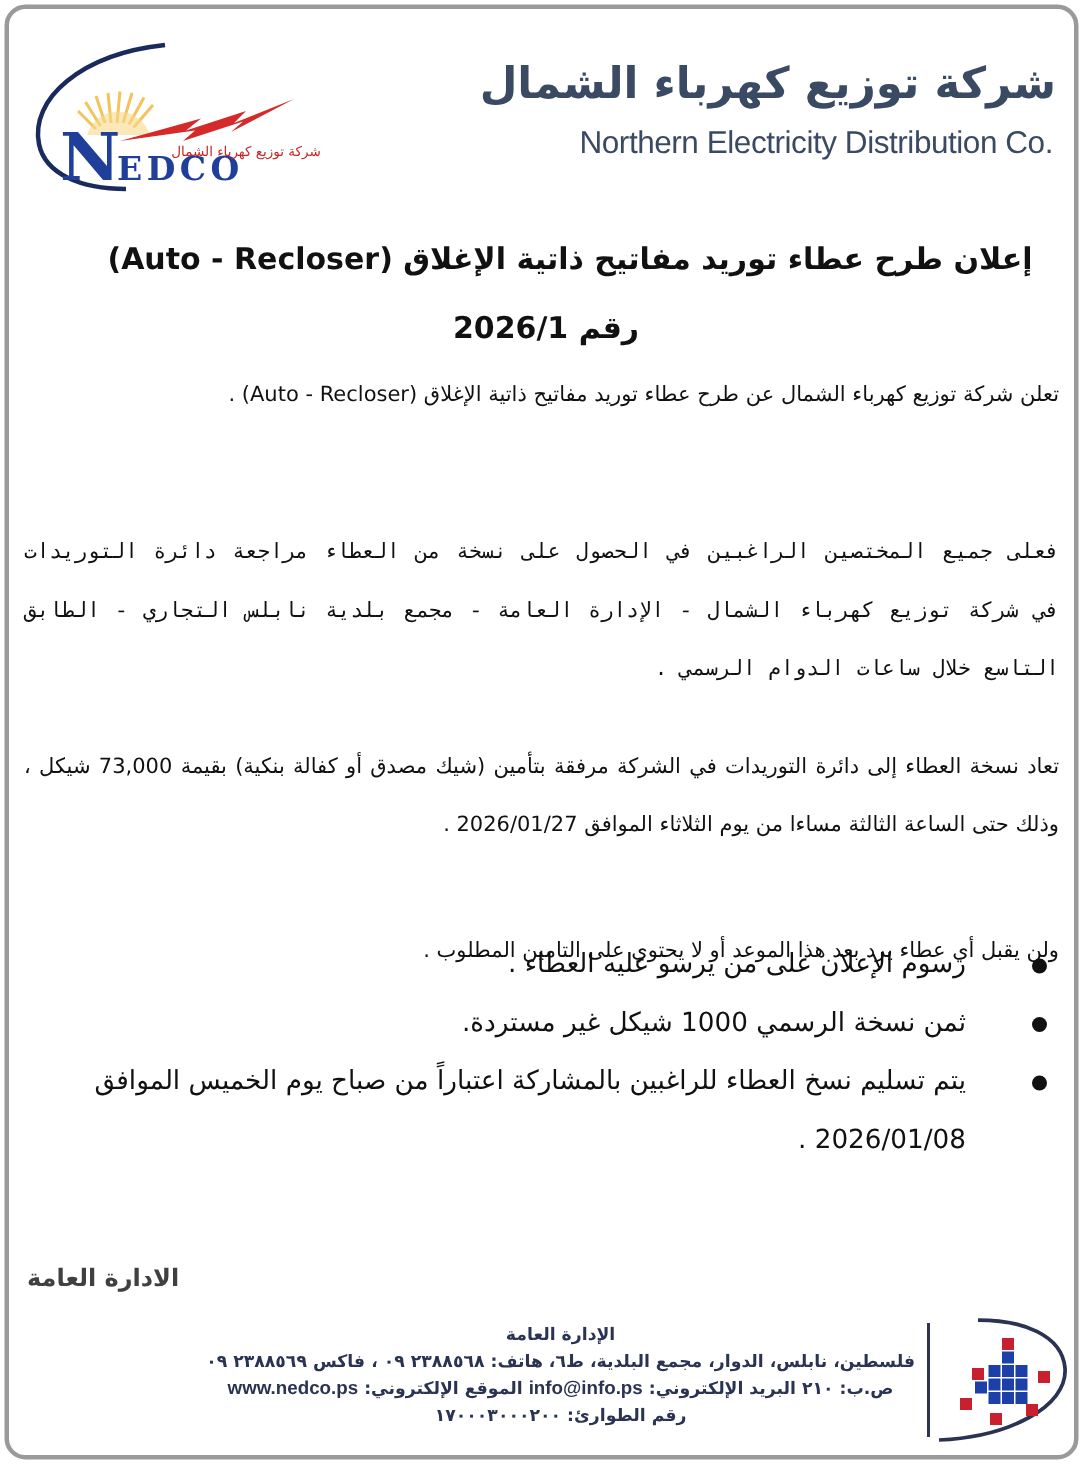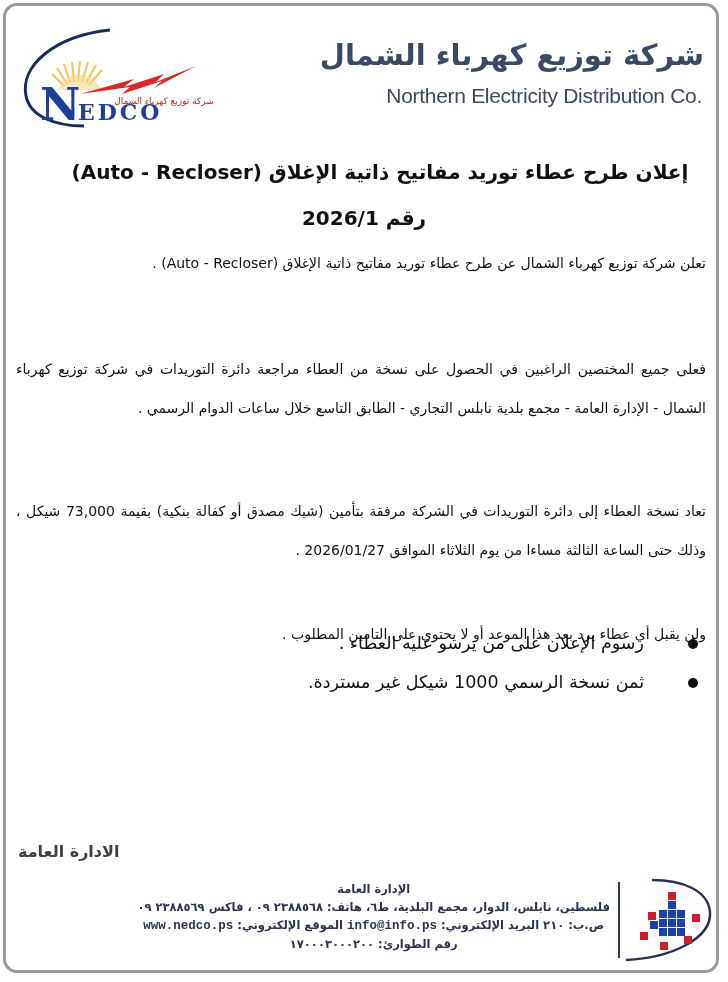--- a/index.html
+++ b/index.html
@@ -76,21 +76,21 @@
       right: 22px;
       width: 690px;
       direction: rtl;
       text-align: justify;
       text-align-last: right;
       font-size: 14px;
       line-height: 39px;
       color: #111;
     }
     .p1 { top: 244px; }
-    .p2 { top: 350px; }
+    .p2 { top: 350px; font-family: Liberation Mono, monospace; }
     .p3 { top: 492px; }
     .p4 { top: 615px; }
 
     .bullets {
       position: absolute;
       right: 22px;
       top: 624px;
       width: 690px;
       direction: rtl;
       margin: 0;
@@ -145,21 +145,21 @@
       top: 880px;
       direction: rtl;
       font-size: 11.5px;
       line-height: 18px;
       font-weight: bold;
       color: #2a3452;
       text-align: center;
     }
     .footer-text .row { white-space: nowrap; }
     .footer-text .latin {
-      font-family: Liberation Mono, monospace;
+      font-family: Liberation Sans, sans-serif;
       font-weight: bold;
       font-size: 12.5px;
       direction: ltr;
       unicode-bidi: embed;
     }
   </style>
 </head>
 <body>
 
 <div class="frame"></div>
@@ -199,20 +199,24 @@
 <div class="body p4">ولن يقبل أي عطاء يرد بعد هذا الموعد أو لا يحتوي على التامين المطلوب .</div>
 
 <ul class="bullets">
   <li>
     <span class="bullet-dot"></span>
     <span>رسوم الإعلان على من يرسو عليه العطاء .</span>
   </li>
   <li>
     <span class="bullet-dot"></span>
     <span>ثمن نسخة الرسمي 1000 شيكل غير مستردة.</span>
+  </li>
+  <li>
+    <span class="bullet-dot"></span>
+    <span>يتم تسليم نسخ العطاء للراغبين بالمشاركة اعتباراً من صباح يوم الخميس الموافق 2026/01/08 .</span>
   </li>
 </ul>
 
 <div class="signature">الادارة العامة</div>
 
 <svg class="footer-logo" viewBox="0 0 94 92" xmlns="http://www.w3.org/2000/svg">
   <path d="M4 86 C 50 84, 90 64, 88 38 C 86 16, 60 6, 30 6" fill="none" stroke="#2a3452" stroke-width="2.5"></path>
   <g fill="#c8202e">
     <rect x="46" y="18" width="8" height="8"></rect>
     <rect x="26" y="38" width="8" height="8"></rect>

